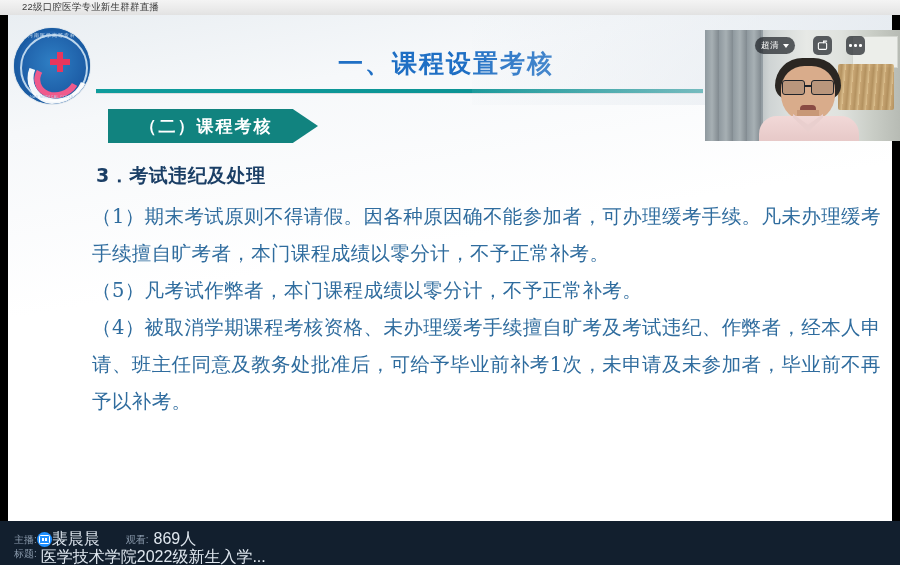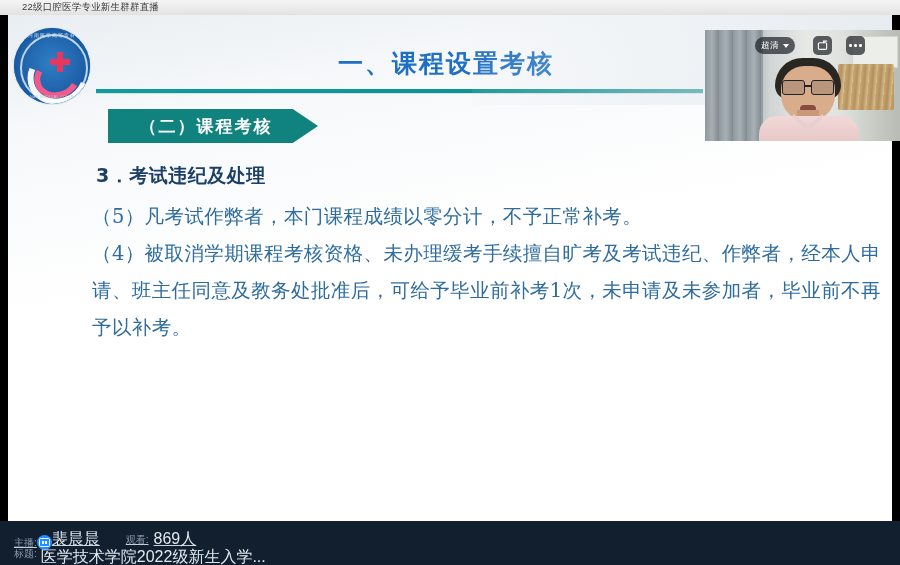--- a/index.html
+++ b/index.html
@@ -198,21 +198,21 @@
   .sq-btn svg{display:block;}
   .dots{display:flex;gap:2.2px;}
   .dots i{width:2.6px;height:2.6px;border-radius:50%;background:#fff;display:block;}
 
   
   .infobar{
     position:absolute;left:0;bottom:0;width:900px;height:44px;
     background:#121f2e;
     font-size:10px;color:#c7d2de;
   }
-  .row1{position:absolute;left:14px;top:8px;display:flex;align-items:flex-end;text-decoration:underline;}
+  .row1{position:absolute;left:14px;top:8px;display:flex;align-items:center;}
   .row2{position:absolute;left:14px;top:26px;display:flex;align-items:flex-start;gap:4px;}
   .lbl{color:#8b9bad;font-size:10px;}
   .val{color:#dfe7ef;font-size:16px;}
   .avatar{
     width:15px;height:15px;border-radius:50%;background:#1e8fff;
     display:flex;align-items:center;justify-content:center;
   }
   .avatar .badge{
     width:9px;height:6.5px;border:1.2px solid #fff;border-radius:1.5px;
     display:flex;align-items:center;justify-content:center;gap:1px;
@@ -248,20 +248,21 @@
       <div class="slide-title">一、课程设置考核</div>
       <div class="rule"></div>
 
       <div class="banner">
         <span>（二）课程考核</span>
       </div>
 
       <div class="sec-head">3．考试违纪及处理</div>
 
       <div class="body-text">
+        <p>（1）期末考试原则不得请假。因各种原因确不能参加者，可办理缓考手续。凡未办理缓考手续擅自旷考者，本门课程成绩以零分计，不予正常补考。</p>
         <p>（5）凡考试作弊者，本门课程成绩以零分计，不予正常补考。</p>
         <p>（4）被取消学期课程考核资格、未办理缓考手续擅自旷考及考试违纪、作弊者，经本人申请、班主任同意及教务处批准后，可给予毕业前补考1次，未申请及未参加者，毕业前不再予以补考。</p>
       </div>
     </div>
 
     <div class="pip">
       <div class="bg"></div>
       <div class="curtain"></div>
       <div class="wallbox"></div>
       <div class="shelf"></div>

